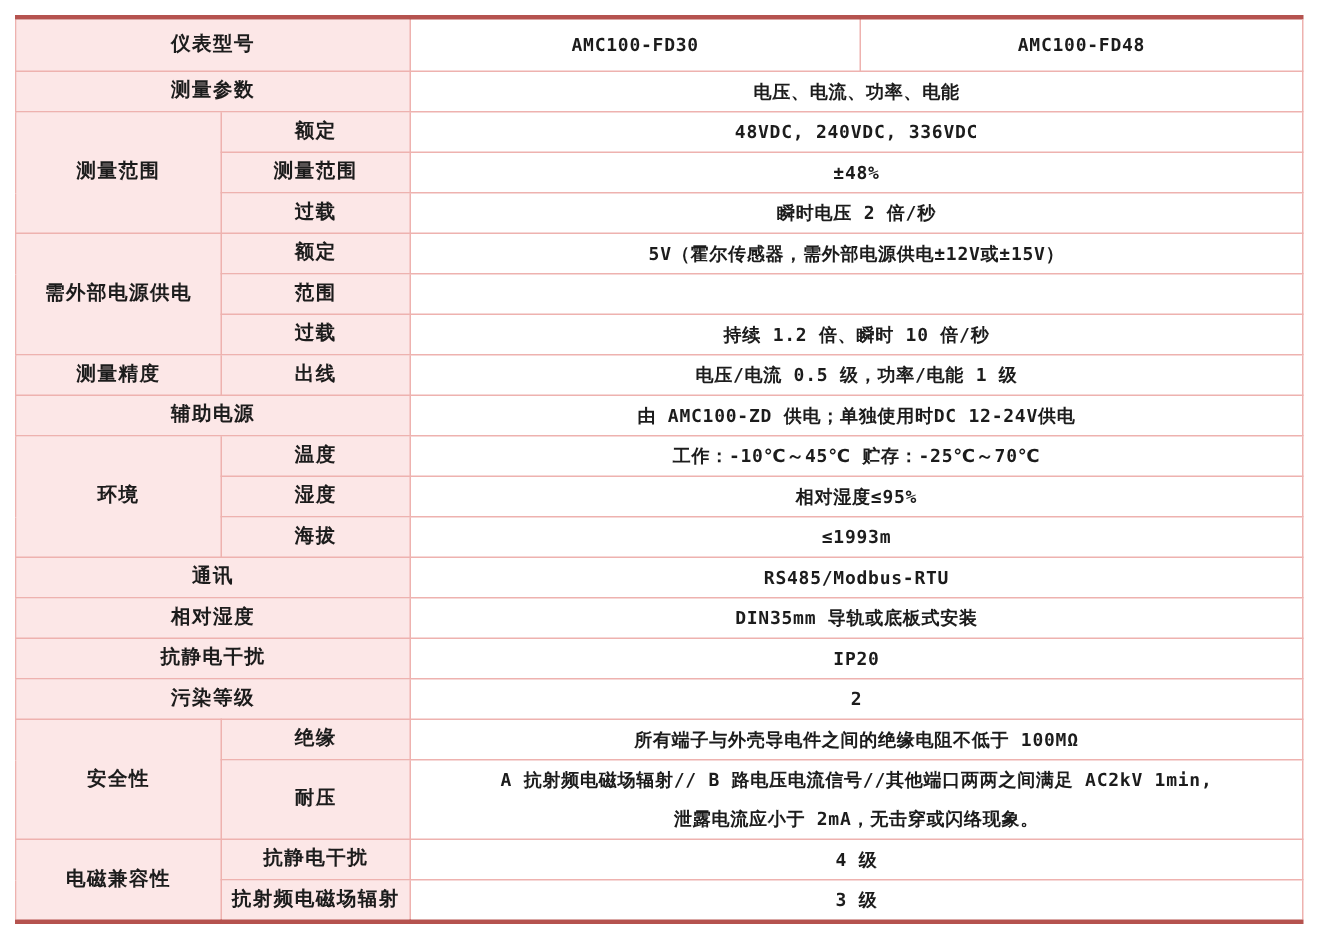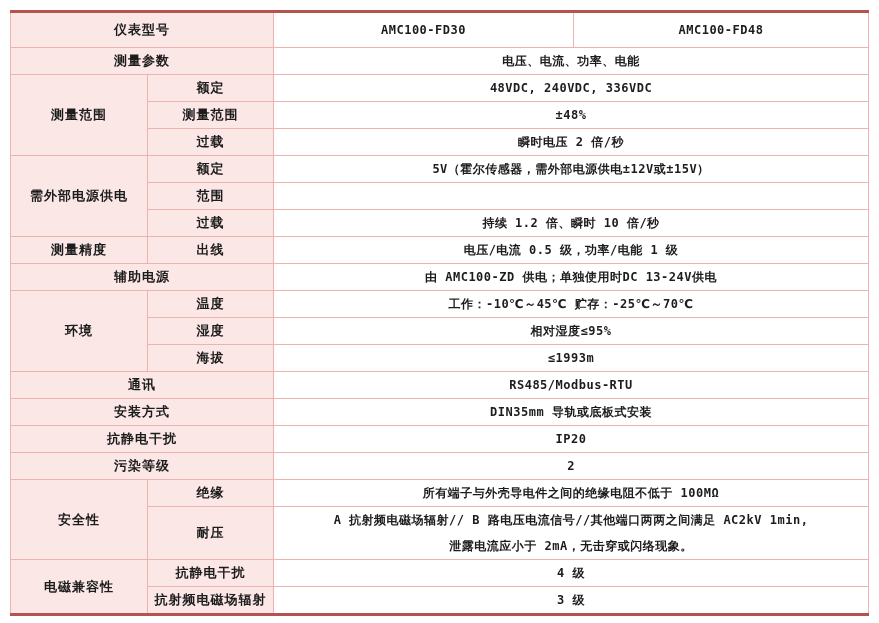--- a/index.html
+++ b/index.html
@@ -96,41 +96,41 @@
           <td class="label">过载</td>
           <td class="value" colspan="2">持续 1.2 倍、瞬时 10 倍/秒</td>
         </tr>
         <tr>
           <td class="label">测量精度</td>
           <td class="label">出线</td>
           <td class="value" colspan="2">电压/电流 0.5 级，功率/电能 1 级</td>
         </tr>
         <tr>
           <td class="label" colspan="2">辅助电源</td>
-          <td class="value" colspan="2">由 AMC100-ZD 供电；单独使用时DC 13-24V供电</td>
+          <td class="value" colspan="2">由 AMC100-ZD 供电；单独使用时DC 12-24V供电</td>
         </tr>
         <tr>
           <td class="label" rowspan="3">环境</td>
           <td class="label">温度</td>
           <td class="value" colspan="2">工作：-10℃～45℃ 贮存：-25℃～70℃</td>
         </tr>
         <tr>
           <td class="label">湿度</td>
           <td class="value" colspan="2">相对湿度≤95%</td>
         </tr>
         <tr>
           <td class="label">海拔</td>
           <td class="value" colspan="2">≤1993m</td>
         </tr>
         <tr>
           <td class="label" colspan="2">通讯</td>
           <td class="value" colspan="2">RS485/Modbus-RTU</td>
         </tr>
         <tr>
-          <td class="label" colspan="2">安装方式</td>
+          <td class="label" colspan="2">相对湿度</td>
           <td class="value" colspan="2">DIN35mm 导轨或底板式安装</td>
         </tr>
         <tr>
           <td class="label" colspan="2">抗静电干扰</td>
           <td class="value" colspan="2">IP20</td>
         </tr>
         <tr>
           <td class="label" colspan="2">污染等级</td>
           <td class="value" colspan="2">2</td>
         </tr>

